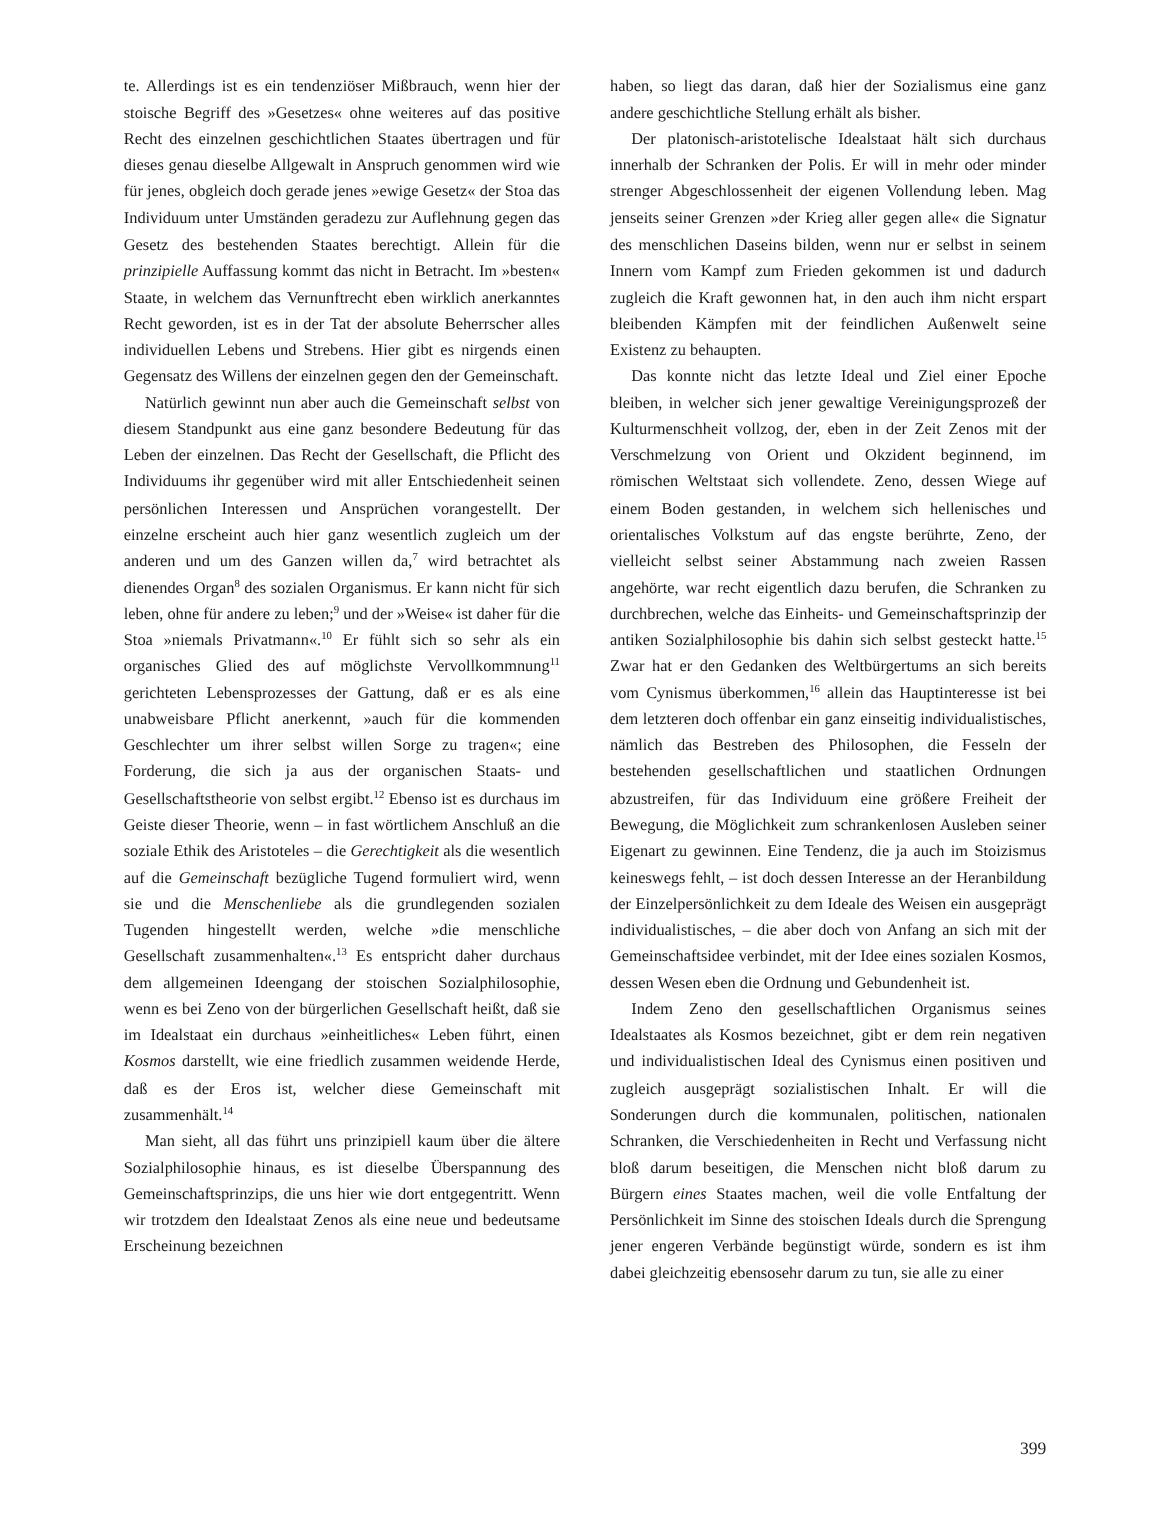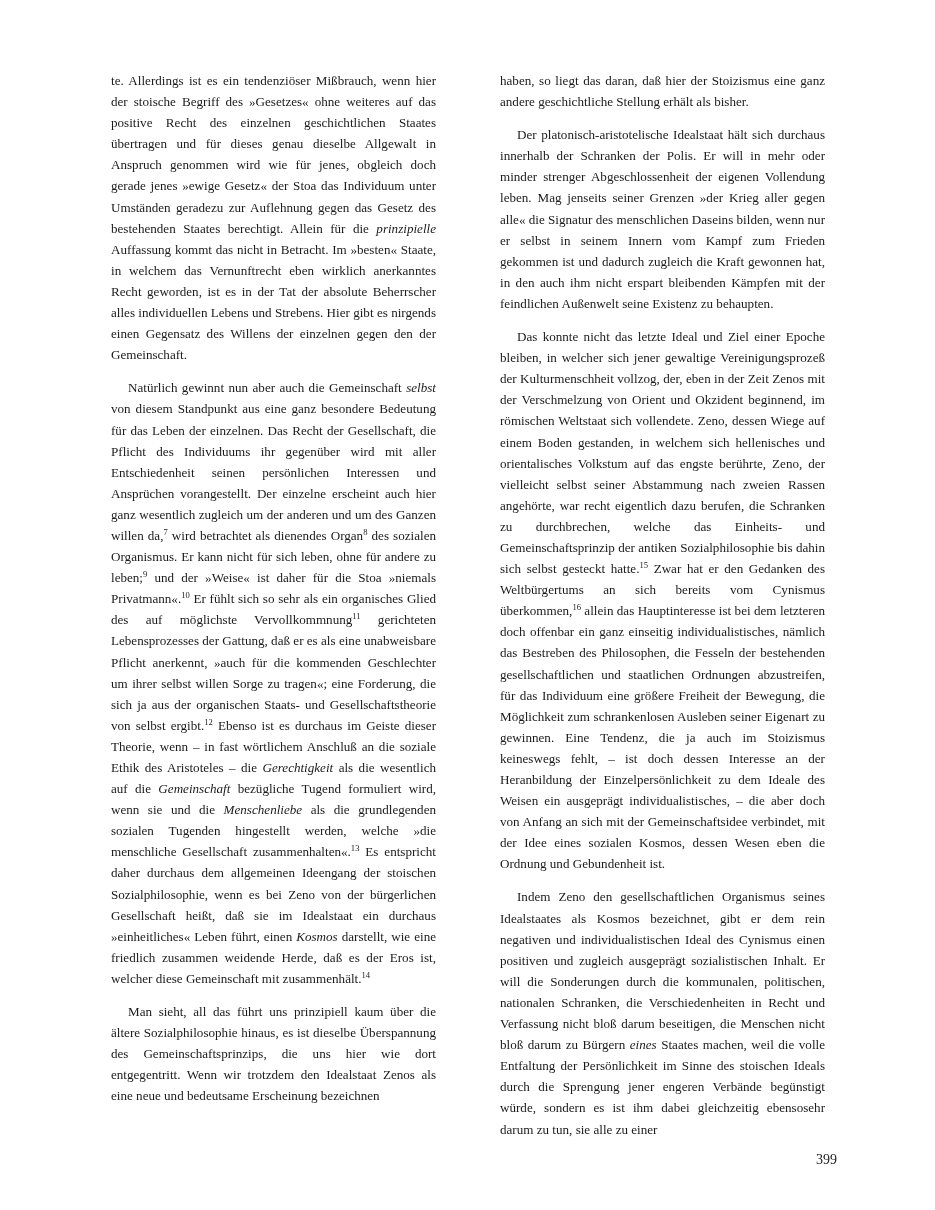--- a/index.html
+++ b/index.html
@@ -25,21 +25,21 @@
     top: 58px;
     left: 99px;
     width: 738px;
     display: flex;
     gap: 40px;
   }
   .col {
     width: 349px;
   }
   p {
-    margin: 12px;
+    margin: 0;
     font-size: 13.1px;
     line-height: 21.1px;
     text-align: justify;
     text-justify: inter-word;
     hyphens: manual;
   }
   p.indent {
     text-indent: 17px;
   }
   .it {
@@ -65,20 +65,20 @@
 <body>
 
 <div class="page">
   <div class="columns">
     <div class="col" id="col-left">
         <p><span>te. Allerdings ist es ein tendenziöser Mißbrauch, wenn hier der stoische Begriff des »Gesetzes« ohne weiteres auf das positive Recht des einzelnen geschichtlichen Staates übertragen und für dieses genau dieselbe Allgewalt in Anspruch genommen wird wie für jenes, obgleich doch gerade jenes »ewige Gesetz« der Stoa das Individuum unter Umständen geradezu zur Auflehnung gegen das Gesetz des bestehenden Staates berechtigt. Allein für die </span><span class="it">prinzipielle</span><span> Auffassung kommt das nicht in Betracht. Im »besten« Staate, in welchem das Vernunftrecht eben wirklich anerkanntes Recht geworden, ist es in der Tat der absolute Beherrscher alles individuellen Lebens und Strebens. Hier gibt es nirgends einen Gegensatz des Willens der einzelnen gegen den der Gemeinschaft.</span></p>
         <p class="indent"><span>Natürlich gewinnt nun aber auch die Gemeinschaft </span><span class="it">selbst</span><span> von diesem Standpunkt aus eine ganz besondere Bedeutung für das Leben der einzelnen. Das Recht der Gesellschaft, die Pflicht des Individuums ihr gegenüber wird mit aller Entschiedenheit seinen persönlichen Interessen und Ansprüchen vorangestellt. Der einzelne erscheint auch hier ganz wesentlich zugleich um der anderen und um des Ganzen willen da,</span><sup>7</sup><span> wird betrachtet als dienendes Organ</span><sup>8</sup><span> des sozialen Organismus. Er kann nicht für sich leben, ohne für andere zu leben;</span><sup>9</sup><span> und der »Weise« ist daher für die Stoa »niemals Privatmann«.</span><sup>10</sup><span> Er fühlt sich so sehr als ein organisches Glied des auf möglichste Vervollkommnung</span><sup>11</sup><span> gerichteten Lebensprozesses der Gattung, daß er es als eine unabweisbare Pflicht anerkennt, »auch für die kommenden Geschlechter um ihrer selbst willen Sorge zu tragen«; eine Forderung, die sich ja aus der organischen Staats- und Gesellschaftstheorie von selbst ergibt.</span><sup>12</sup><span> Ebenso ist es durchaus im Geiste dieser Theorie, wenn – in fast wörtlichem Anschluß an die soziale Ethik des Aristoteles – die </span><span class="it">Gerechtigkeit</span><span> als die wesentlich auf die </span><span class="it">Gemeinschaft</span><span> bezügliche Tugend formuliert wird, wenn sie und die </span><span class="it">Menschenliebe</span><span> als die grundlegenden sozialen Tugenden hingestellt werden, welche »die menschliche Gesellschaft zusammenhalten«.</span><sup>13</sup><span> Es entspricht daher durchaus dem allgemeinen Ideengang der stoischen Sozialphilosophie, wenn es bei Zeno von der bürgerlichen Gesellschaft heißt, daß sie im Idealstaat ein durchaus »einheitliches« Leben führt, einen </span><span class="it">Kosmos</span><span> darstellt, wie eine friedlich zusammen weidende Herde, daß es der Eros ist, welcher diese Gemeinschaft mit zusammenhält.</span><sup>14</sup></p>
         <p class="indent"><span>Man sieht, all das führt uns prinzipiell kaum über die ältere Sozialphilosophie hinaus, es ist dieselbe Überspannung des Gemeinschaftsprinzips, die uns hier wie dort entgegentritt. Wenn wir trotzdem den Idealstaat Zenos als eine neue und bedeutsame Erscheinung bezeichnen</span></p>
       </div>
     <div class="col" id="col-right">
-        <p><span>haben, so liegt das daran, daß hier der Stoizismus eine ganz andere geschichtliche Stellung erhält als bisher.</span></p>
+        <p><span>haben, so liegt das daran, daß hier der Sozialismus eine ganz andere geschichtliche Stellung erhält als bisher.</span></p>
         <p class="indent"><span>Der platonisch-aristotelische Idealstaat hält sich durchaus innerhalb der Schranken der Polis. Er will in mehr oder minder strenger Abgeschlossenheit der eigenen Vollendung leben. Mag jenseits seiner Grenzen »der Krieg aller gegen alle« die Signatur des menschlichen Daseins bilden, wenn nur er selbst in seinem Innern vom Kampf zum Frieden gekommen ist und dadurch zugleich die Kraft gewonnen hat, in den auch ihm nicht erspart bleibenden Kämpfen mit der feindlichen Außenwelt seine Existenz zu behaupten.</span></p>
         <p class="indent"><span>Das konnte nicht das letzte Ideal und Ziel einer Epoche bleiben, in welcher sich jener gewaltige Vereinigungsprozeß der Kulturmenschheit vollzog, der, eben in der Zeit Zenos mit der Verschmelzung von Orient und Okzident beginnend, im römischen Weltstaat sich vollendete. Zeno, dessen Wiege auf einem Boden gestanden, in welchem sich hellenisches und orientalisches Volkstum auf das engste berührte, Zeno, der vielleicht selbst seiner Abstammung nach zweien Rassen angehörte, war recht eigentlich dazu berufen, die Schranken zu durchbrechen, welche das Einheits- und Gemeinschaftsprinzip der antiken Sozialphilosophie bis dahin sich selbst gesteckt hatte.</span><sup>15</sup><span> Zwar hat er den Gedanken des Weltbürgertums an sich bereits vom Cynismus überkommen,</span><sup>16</sup><span> allein das Hauptinteresse ist bei dem letzteren doch offenbar ein ganz einseitig individualistisches, nämlich das Bestreben des Philosophen, die Fesseln der bestehenden gesellschaftlichen und staatlichen Ordnungen abzustreifen, für das Individuum eine größere Freiheit der Bewegung, die Möglichkeit zum schrankenlosen Ausleben seiner Eigenart zu gewinnen. Eine Tendenz, die ja auch im Stoizismus keineswegs fehlt, – ist doch dessen Interesse an der Heranbildung der Einzelpersönlichkeit zu dem Ideale des Weisen ein ausgeprägt individualistisches, – die aber doch von Anfang an sich mit der Gemeinschaftsidee verbindet, mit der Idee eines sozialen Kosmos, dessen Wesen eben die Ordnung und Gebundenheit ist.</span></p>
         <p class="indent"><span>Indem Zeno den gesellschaftlichen Organismus seines Idealstaates als Kosmos bezeichnet, gibt er dem rein negativen und individualistischen Ideal des Cynismus einen positiven und zugleich ausgeprägt sozialistischen Inhalt. Er will die Sonderungen durch die kommunalen, politischen, nationalen Schranken, die Verschiedenheiten in Recht und Verfassung nicht bloß darum beseitigen, die Menschen nicht bloß darum zu Bürgern </span><span class="it">eines</span><span> Staates machen, weil die volle Entfaltung der Persönlichkeit im Sinne des stoischen Ideals durch die Sprengung jener engeren Verbände begünstigt würde, sondern es ist ihm dabei gleichzeitig ebensosehr darum zu tun, sie alle zu einer</span></p>
       </div>
   </div>
   <div class="pagenum">399</div>
 </div>
 
 </body></html>

